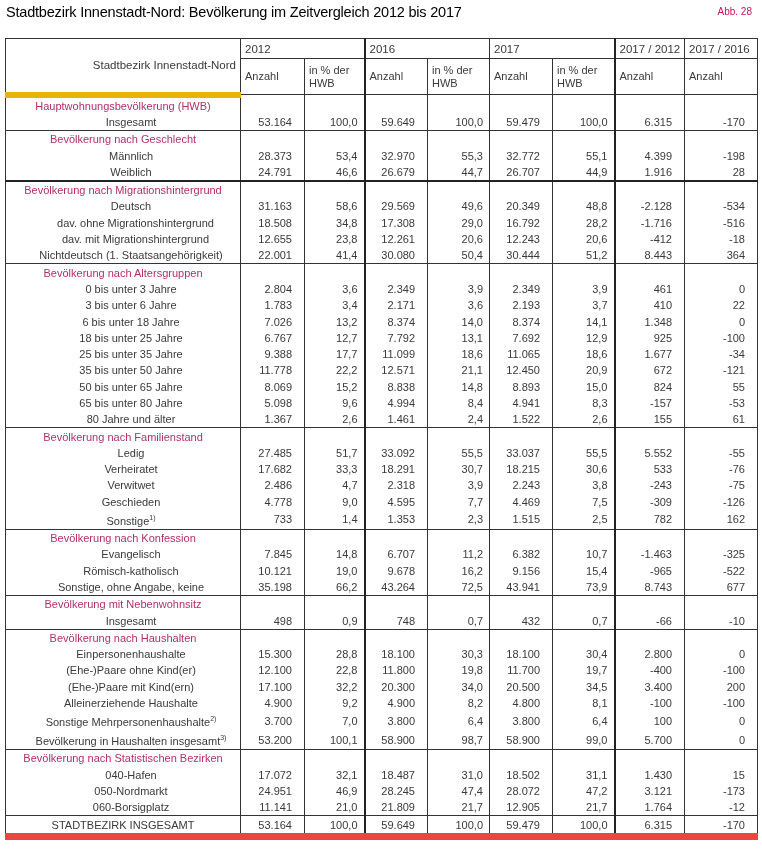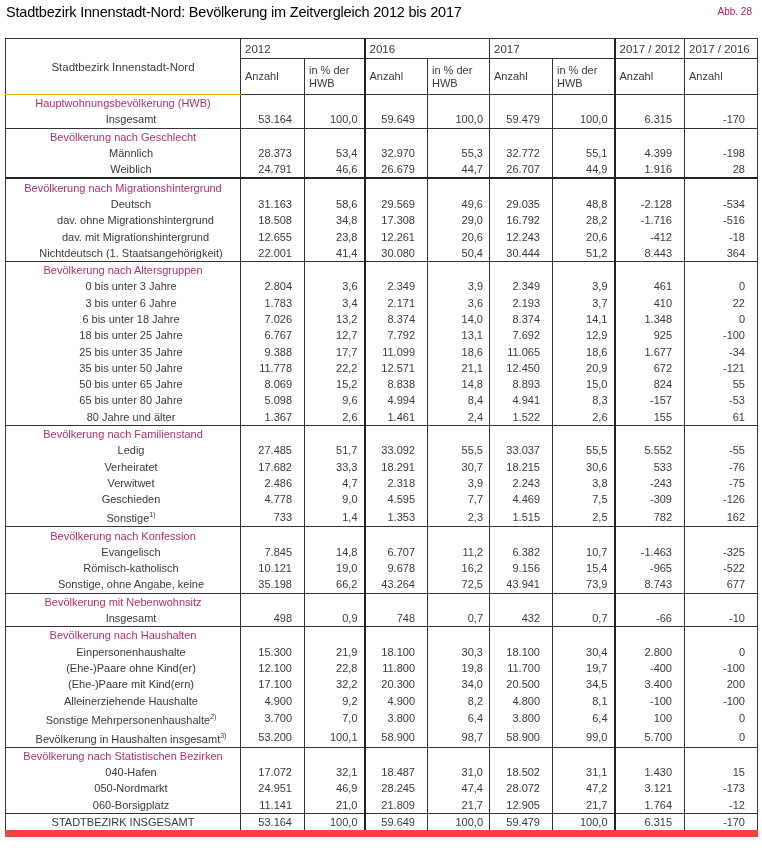--- a/index.html
+++ b/index.html
@@ -11,21 +11,21 @@
           table-layout:fixed; font-size:11px; color:#3a3a3a; }
   col.c0 { width:235px; }
   col.c1 { width:64px; } col.c2 { width:60px; }
   col.c3 { width:63px; } col.c4 { width:62px; }
   col.c5 { width:63px; } col.c6 { width:62px; }
   col.c7 { width:70px; } col.c8 { width:73px; }
   th, td { padding:0 4px; white-space:nowrap; overflow:hidden; }
   thead th { font-weight:normal; text-align:left; border:1px solid #333; }
   thead tr.h1 th { height:19px; font-size:11.5px; }
   thead tr.h2 th { height:35px; line-height:13px; }
-  thead th.rowhead { text-align:center; padding-left:4px; border-bottom:1px solid #eab308; }
+  thead th.rowhead { text-align:right; padding-left:4px; border-bottom:6px solid #eab308; }
   tbody td { height:16.3px; line-height:16px; text-align:right; border-left:1px solid #333; border-right:1px solid #333; }
   tbody td.lbl { text-align:center; }
   td.lbl.ind1 { padding-left:20px; }
   td.lbl.ind2 { padding-left:29px; }
   tr.sec td { border-top:1px solid #333; }
   tr.sec td.lbl { color:#b0306e; }
   tr.total td { border-top:1px solid #333; border-bottom:7px solid #ef4444; }
   
   .thick-l { border-left:2px solid #222 !important; }
   tr.sec.thick td { border-top:2px solid #222; }
@@ -137,21 +137,21 @@
         <td class="pct"></td>
         <td class="a thick-l"></td>
         <td class="a"></td>
       </tr>
       <tr>
         <td class="lbl ind1"><span>Deutsch</span></td>
         <td class="a">31.163</td>
         <td class="pct">58,6</td>
         <td class="a thick-l">29.569</td>
         <td class="pct">49,6</td>
-        <td class="a">29.035</td>
+        <td class="a">20.349</td>
         <td class="pct">48,8</td>
         <td class="a thick-l">-2.128</td>
         <td class="a">-534</td>
       </tr>
       <tr>
         <td class="lbl ind2"><span>dav. ohne Migrationshintergrund</span></td>
         <td class="a">18.508</td>
         <td class="pct">34,8</td>
         <td class="a thick-l">17.308</td>
         <td class="pct">29,0</td>
@@ -431,21 +431,21 @@
         <td class="a thick-l"></td>
         <td class="pct"></td>
         <td class="a"></td>
         <td class="pct"></td>
         <td class="a thick-l"></td>
         <td class="a"></td>
       </tr>
       <tr>
         <td class="lbl ind1"><span>Einpersonenhaushalte</span></td>
         <td class="a">15.300</td>
-        <td class="pct">21,9</td>
+        <td class="pct">28,8</td>
         <td class="a thick-l">18.100</td>
         <td class="pct">30,3</td>
         <td class="a">18.100</td>
         <td class="pct">30,4</td>
         <td class="a thick-l">2.800</td>
         <td class="a">0</td>
       </tr>
       <tr>
         <td class="lbl ind1"><span>(Ehe-)Paare ohne Kind(er)</span></td>
         <td class="a">12.100</td>

